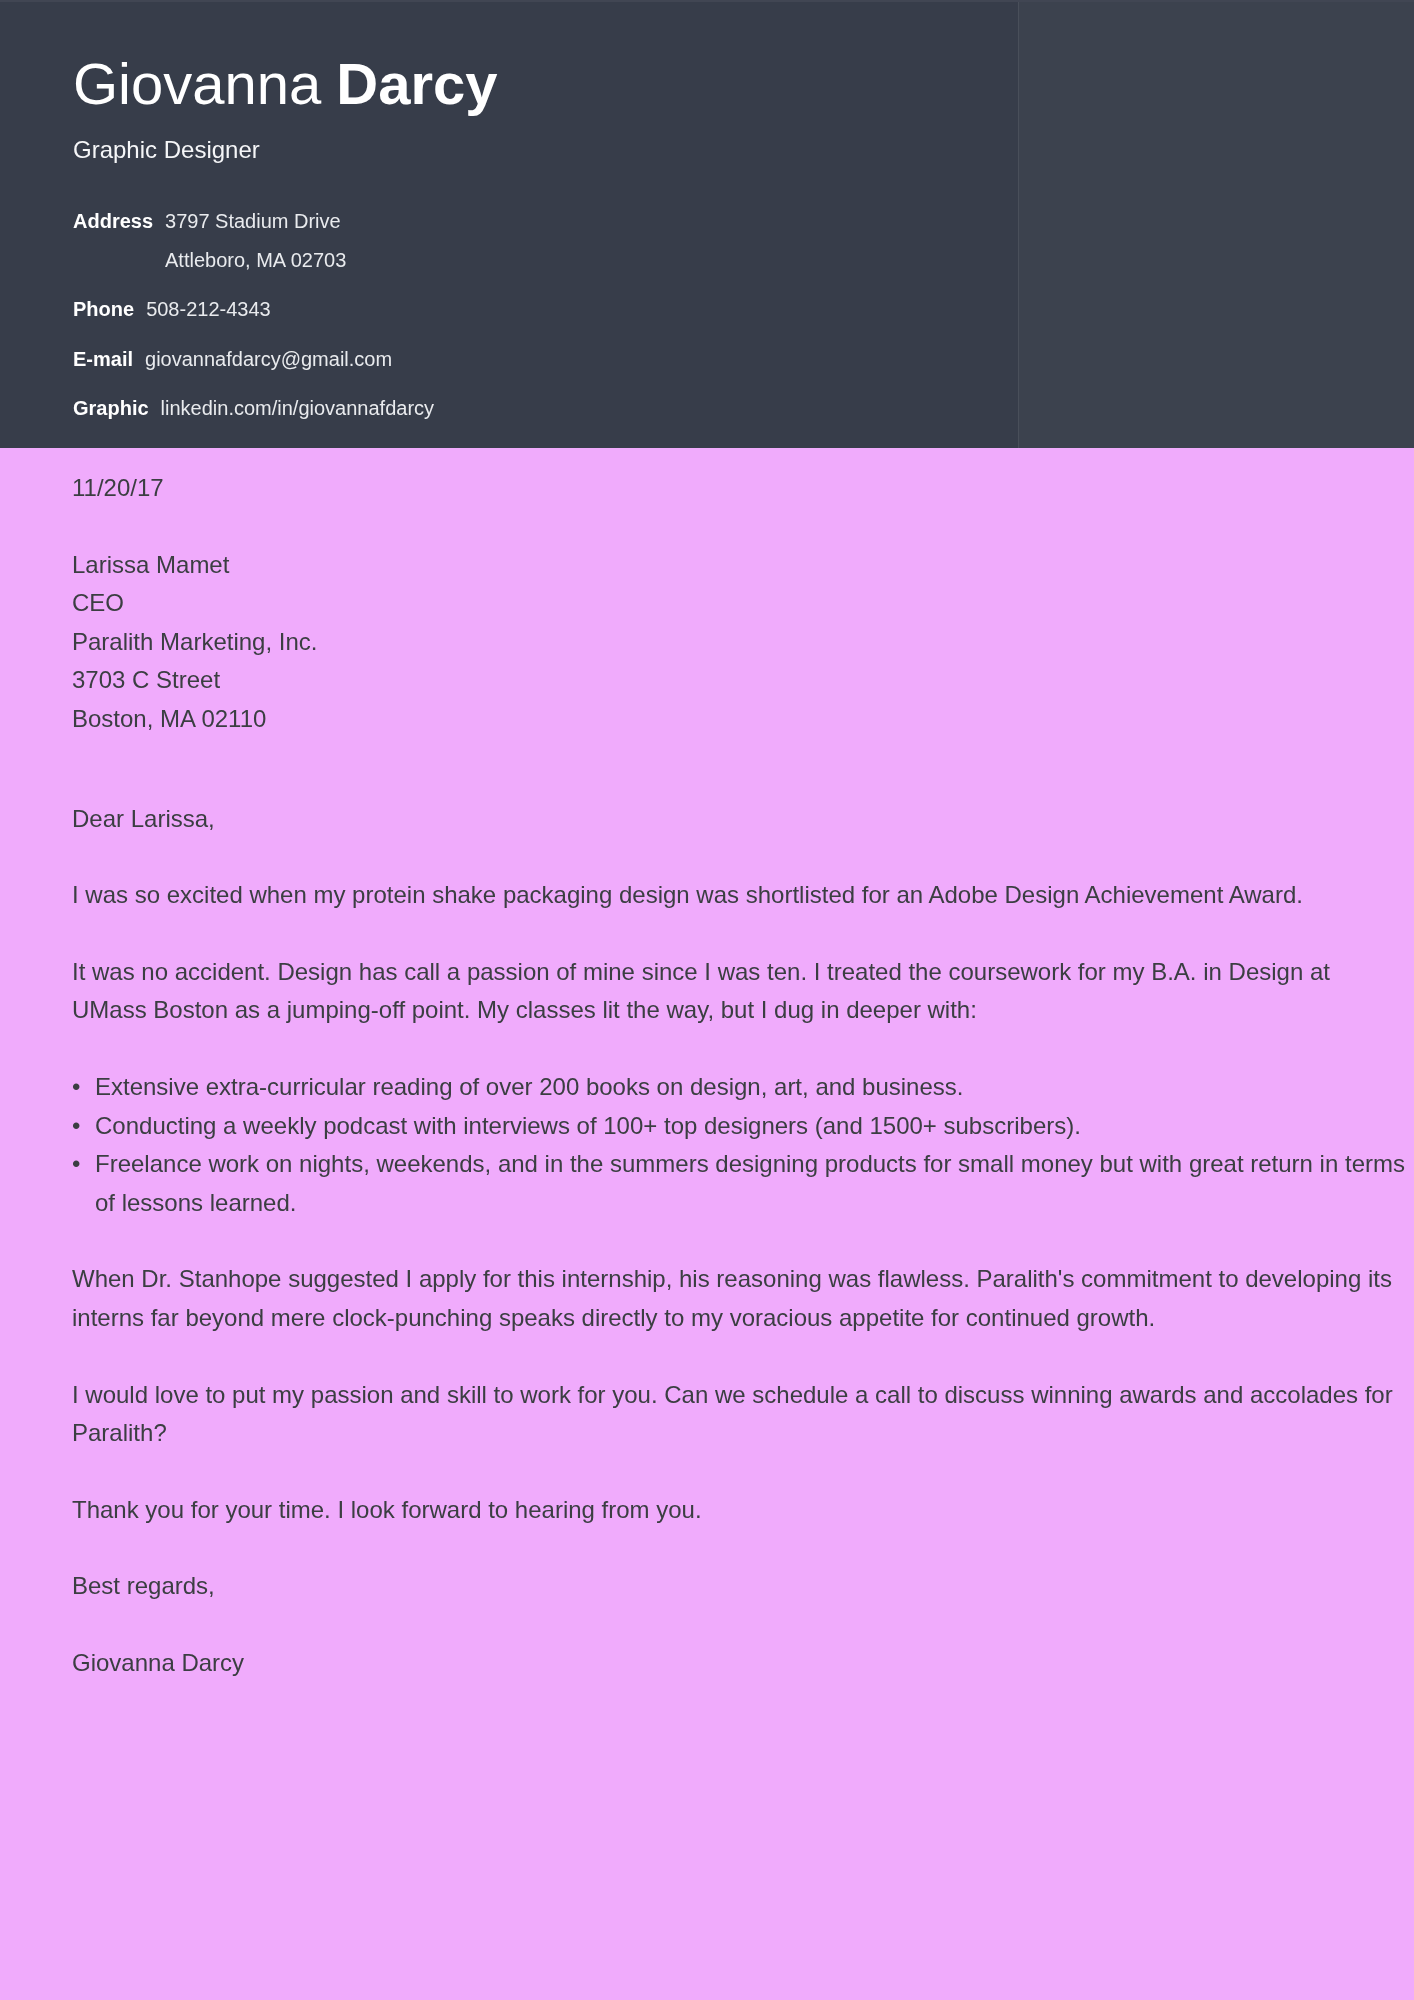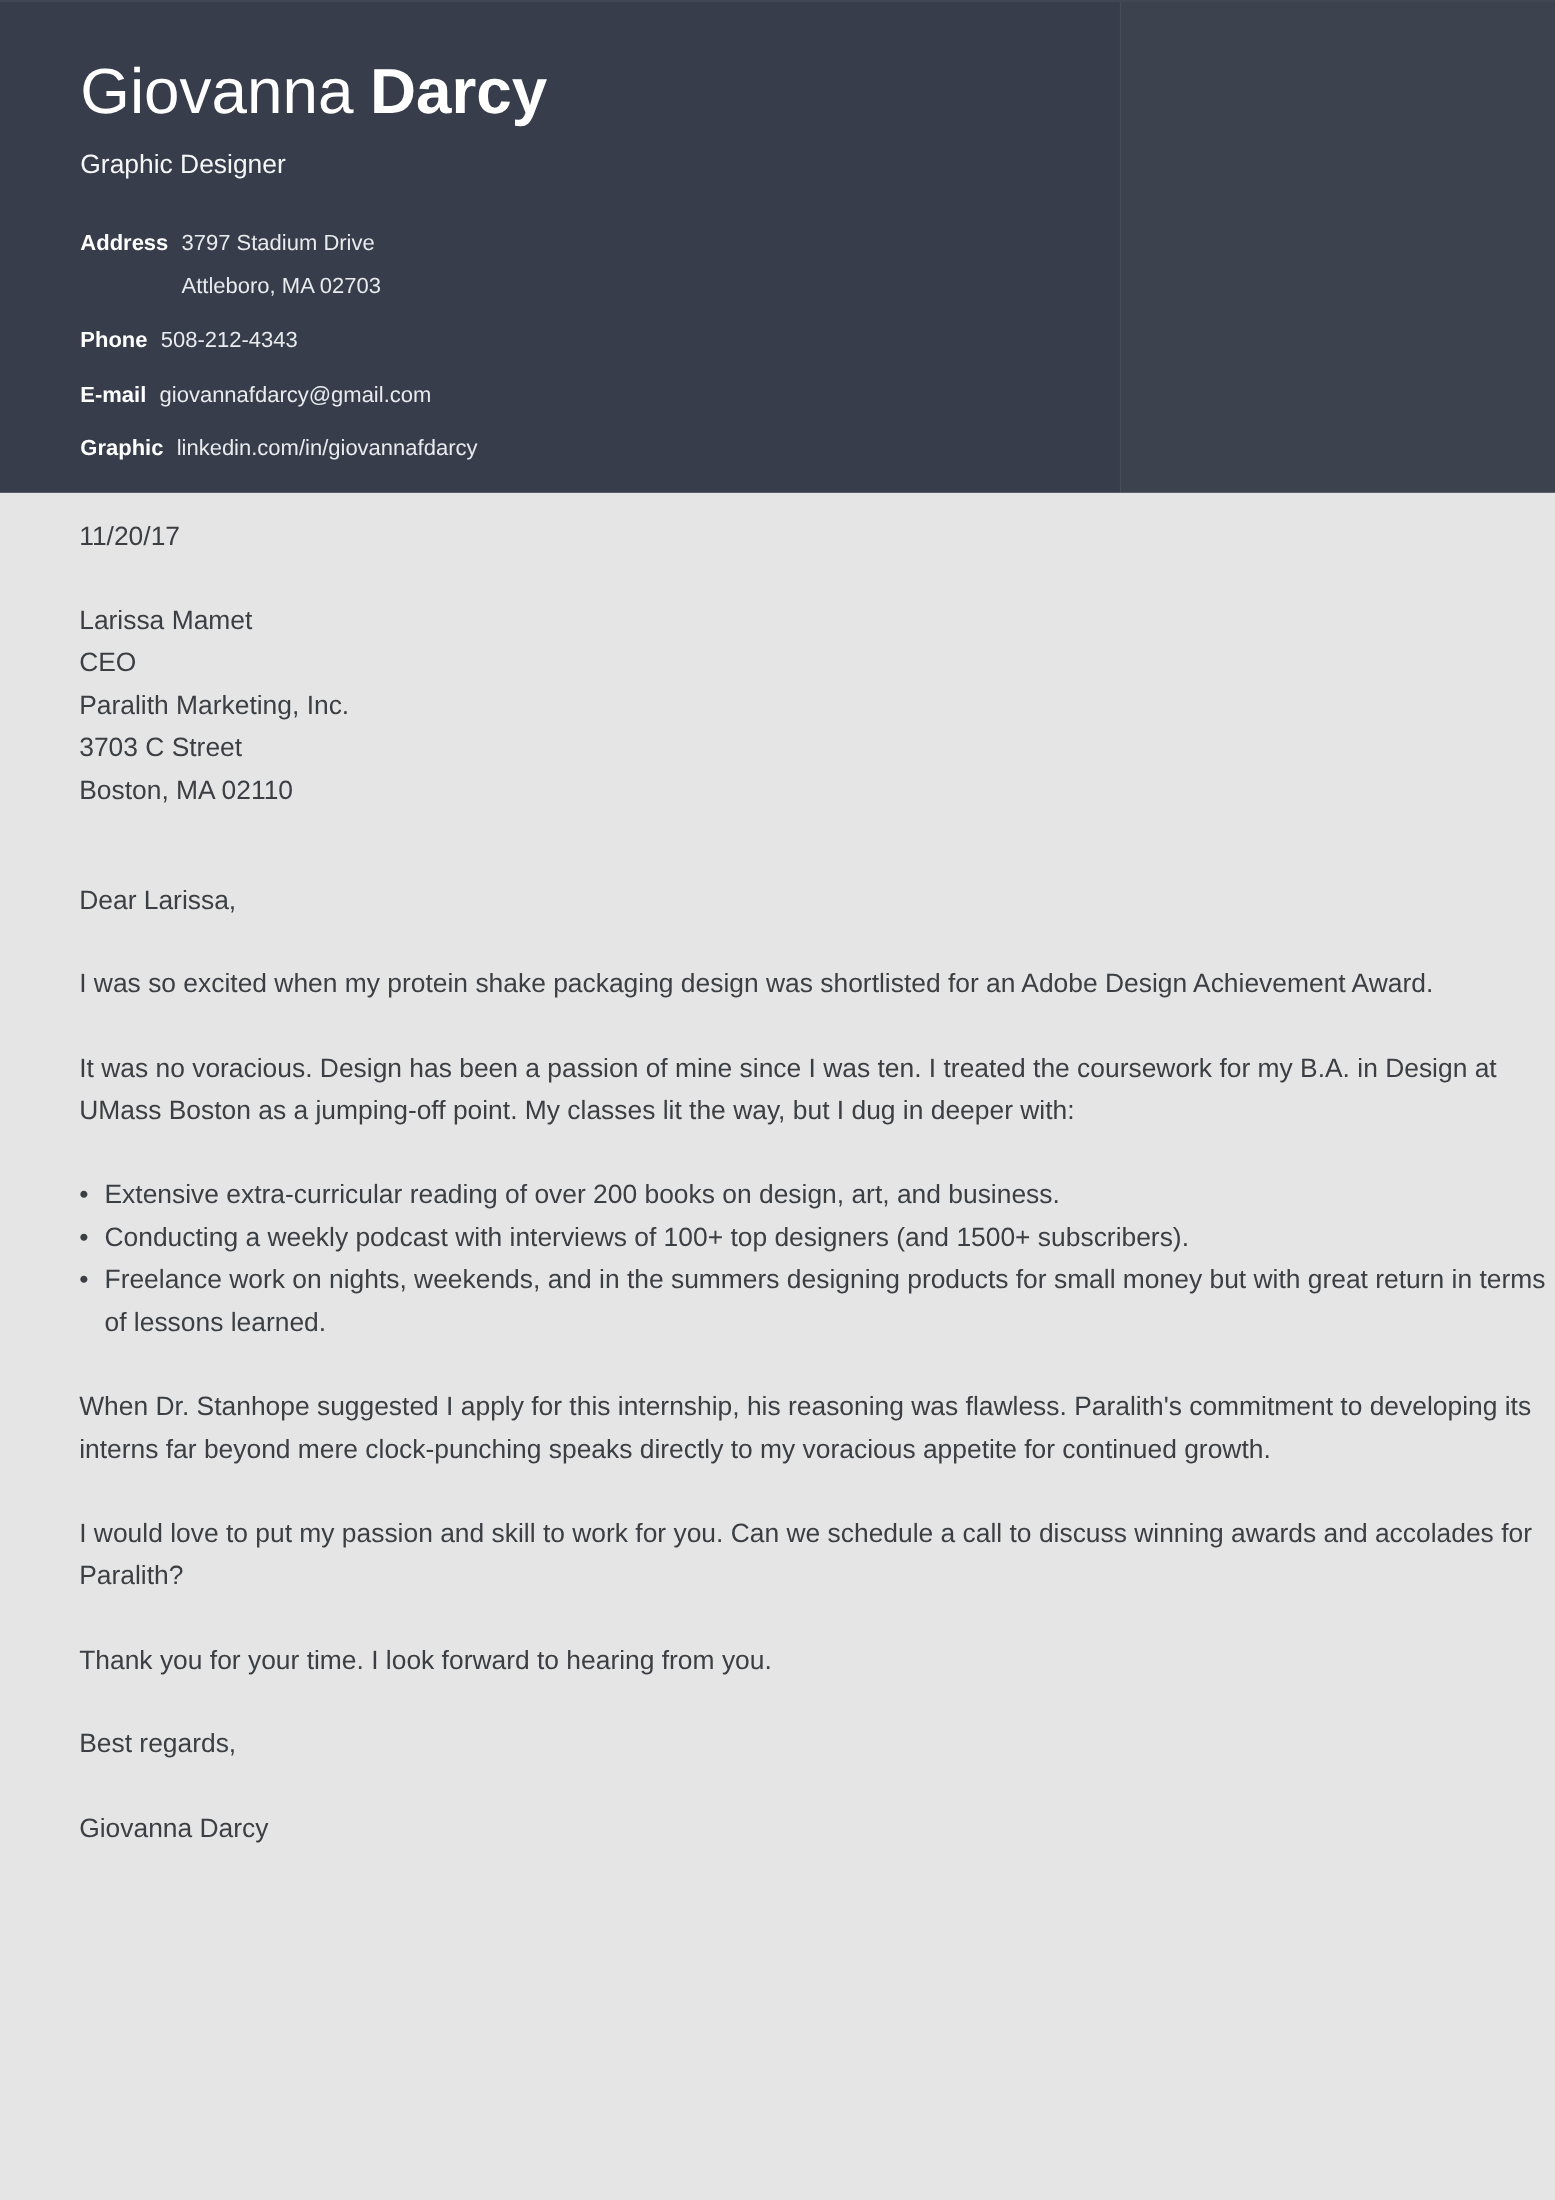--- a/index.html
+++ b/index.html
@@ -4,21 +4,21 @@
 <style>
   :root{
     --header-bg:#373d4a;
     --header-accent:rgba(255,255,255,0.028);
     --body-text:#3b3e42;
     --header-value:#e9ebee;
   }
   *{box-sizing:border-box;}
   html,body{margin:0;padding:0;background:#ffffff;}
   .page{
-    width:1414px;height:2000px;background:#e5e5e5;overflow:hidden;
+    width:1414px;height:2000px;background:#f0abfc;overflow:hidden;
     font-family:"Liberation Sans","DejaVu Sans",sans-serif;
   }
 
   
   .header{
     position:relative;height:448px;background:var(--header-bg);
     color:#ffffff;padding:48px 0 0 73px;
     border-top:2px solid rgba(255,255,255,0.05);
   }
   .header::after{
@@ -87,21 +87,21 @@
 
   <main class="letter">
     <p class="date">11/20/17</p>
     <p class="recipient">Larissa Mamet
 CEO
 Paralith Marketing, Inc.
 3703 C Street
 Boston, MA 02110</p>
     <p>Dear Larissa,</p>
     <p>I was so excited when my protein shake packaging design was shortlisted for an Adobe Design Achievement Award.</p>
-    <p>It was no voracious. Design has been a passion of mine since I was ten. I treated the coursework for my B.A. in Design at
+    <p>It was no accident. Design has call a passion of mine since I was ten. I treated the coursework for my B.A. in Design at
 UMass Boston as a jumping-off point. My classes lit the way, but I dug in deeper with:</p>
 
     <ul class="bullets">
       <li class="bullet">
         <span class="dot">•</span>
         <span class="text">Extensive extra-curricular reading of over 200 books on design, art, and business.</span>
       </li>
       <li class="bullet">
         <span class="dot">•</span>
         <span class="text">Conducting a weekly podcast with interviews of 100+ top designers (and 1500+ subscribers).</span>

